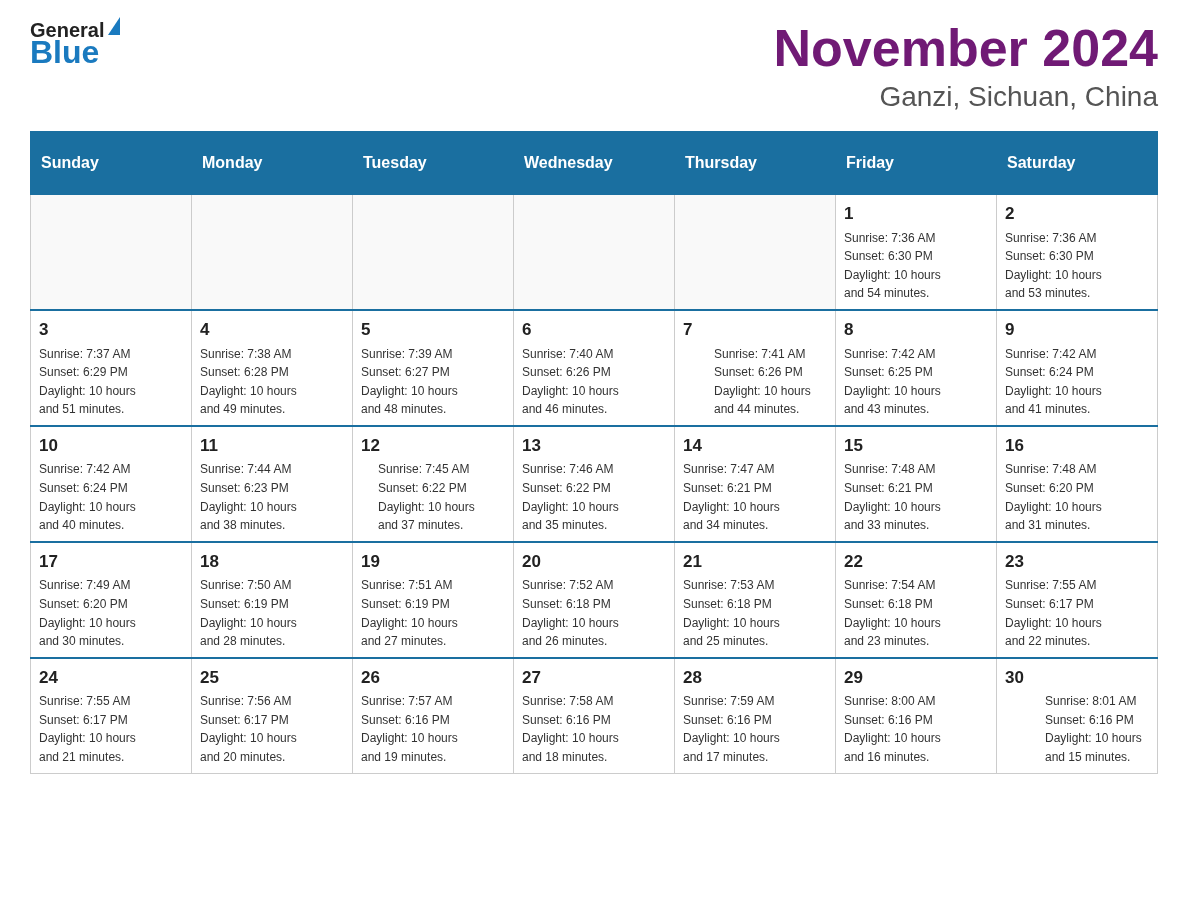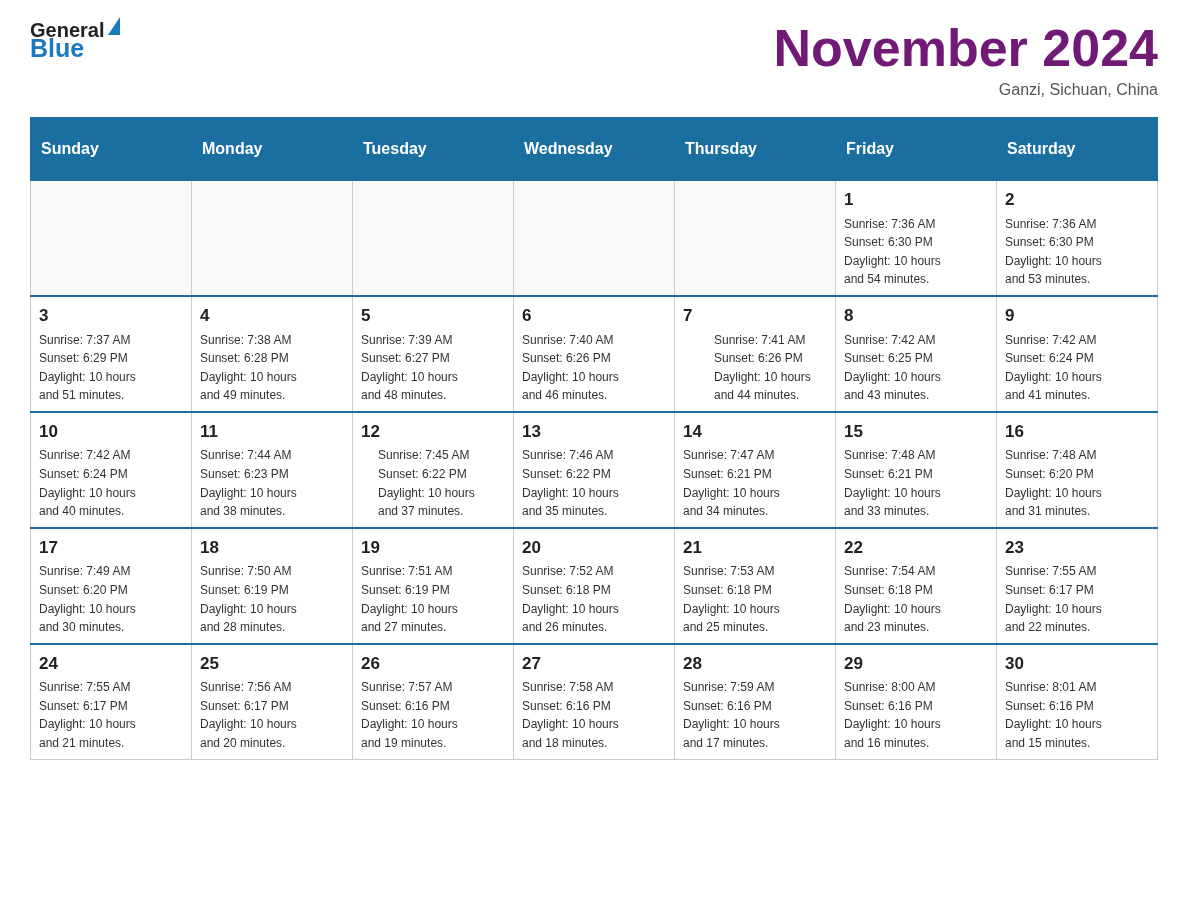--- a/index.html
+++ b/index.html
@@ -22,21 +22,21 @@
       flex-direction: column;
       align-items: flex-start;
     }
     .logo-general {
       font-size: 20px;
       font-weight: bold;
       color: #222;
       line-height: 1;
     }
     .logo-blue {
-      font-size: 25px;
+      font-size: 32px;
       font-weight: bold;
       color: #1a7abf;
       line-height: 1;
       margin-top: -4px;
     }
     .logo-triangle {
       display: inline-block;
       width: 0;
       height: 0;
       border-left: 12px solid transparent;
@@ -49,21 +49,21 @@
     .title-area {
       text-align: right;
     }
     .month-title {
       font-size: 52px;
       font-weight: bold;
       color: #701a75;
       line-height: 1.1;
     }
     .location-title {
-      font-size: 16px;
+      font-size: 28px;
       color: #555;
       margin-top: 4px;
     }
     .calendar-table {
       width: 100%;
       border-collapse: collapse;
       border: 1.5px solid #aaa;
     }
     .calendar-table th {
       background-color: #1a6fa0;
@@ -345,20 +345,20 @@
         </td>
         <td>
           <span class="day-num">29</span>
           <div class="day-info" style="white-space: pre-line;">Sunrise: 8:00 AM
 Sunset: 6:16 PM
 Daylight: 10 hours
 and 16 minutes.</div>
         </td>
         <td>
           <span class="day-num">30</span>
-          <div class="day-info" style="white-space: pre-line;">Sunrise: 8:01 AM
+          <div class="day-info" style="white-space: pre-line; margin-left: 40px;">Sunrise: 8:01 AM
 Sunset: 6:16 PM
 Daylight: 10 hours
 and 15 minutes.</div>
         </td>
       </tr>
     </tbody>
 </table>
 
 </body></html>

